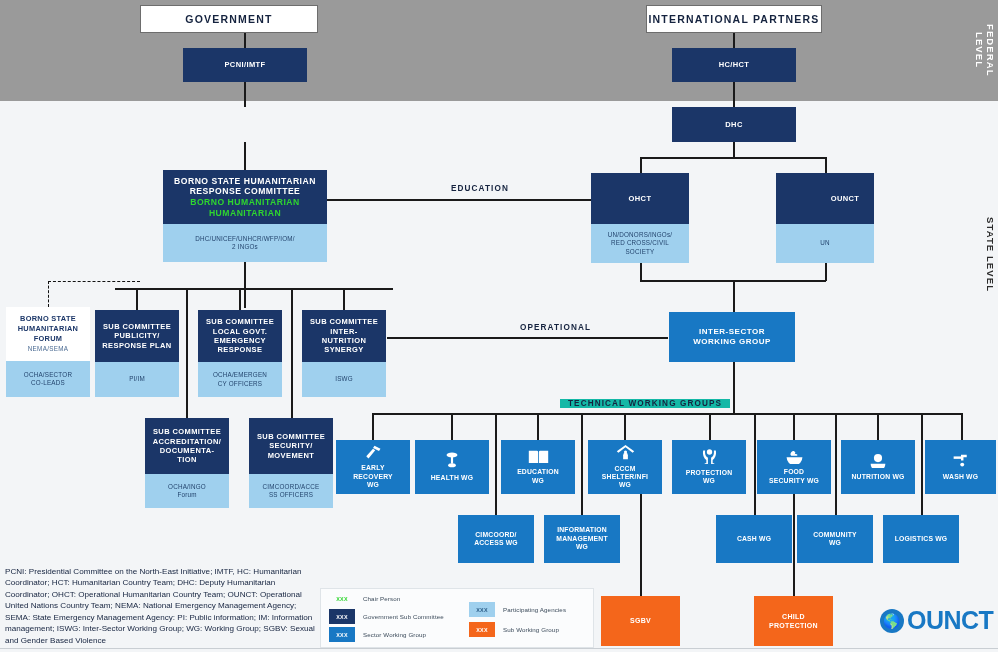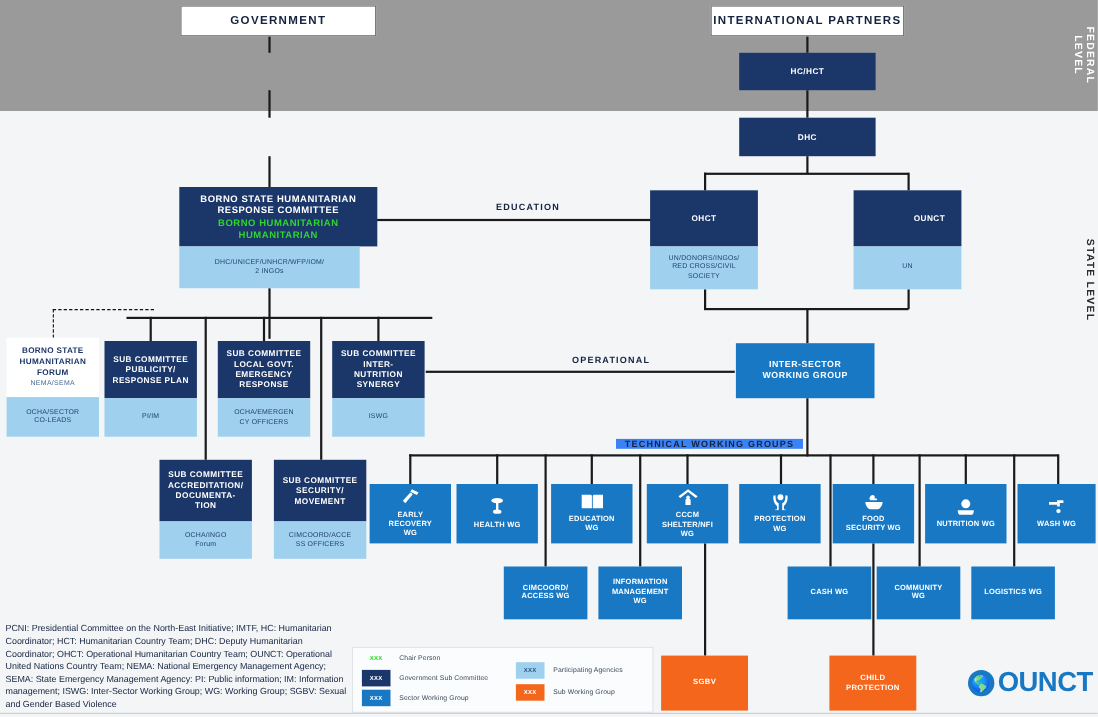--- a/index.html
+++ b/index.html
@@ -172,25 +172,26 @@
   <div class="conn v" style="left:961px;top:413px;height:27px;"></div>
 
   <div class="conn v" style="left:495px;top:413px;height:102px;"></div>
   <div class="conn v" style="left:581px;top:413px;height:102px;"></div>
   <div class="conn v" style="left:754px;top:413px;height:102px;"></div>
   <div class="conn v" style="left:835px;top:413px;height:102px;"></div>
   <div class="conn v" style="left:921px;top:413px;height:102px;"></div>
   <div class="conn v" style="left:640px;top:494px;height:102px;"></div>
   <div class="conn v" style="left:793px;top:494px;height:102px;"></div>
 
-  <div class="node hdr-box" style="left:164px;top:5px;width:178px;height:28px;">GOVERNMENT</div>
-
-
-
-  <div class="node navy big" style="left:163px;top:170px;width:180px;height:54px;flex-direction:column;padding:3px 4px;">
+  <div class="node hdr-box" style="left:140px;top:5px;width:178px;height:28px;">GOVERNMENT</div>
+
+  <div class="node navy" style="left:183px;top:48px;width:124px;height:34px;">PCNI/IMTF</div>
+
+
+  <div class="node navy big" style="left:163px;top:170px;width:164px;height:54px;flex-direction:column;padding:3px 4px;">
     <span>BORNO STATE HUMANITARIAN</span>
     <span>RESPONSE COMMITTEE</span>
     <span class="green-line">BORNO HUMANITARIAN</span>
     <span class="green-line">HUMANITARIAN</span>
   </div>
   <div class="node lightblue" style="left:163px;top:224px;width:164px;height:38px;flex-direction:column;">
     <span>DHC/UNICEF/UNHCR/WFP/IOM/</span>
     <span>2 INGOs</span>
   </div>
 
@@ -210,21 +211,21 @@
   <div class="node navy" style="left:776px;top:173px;width:98px;height:51px;padding-left:40px;">OUNCT</div>
   <div class="node lightblue" style="left:776px;top:224px;width:98px;height:39px;">UN</div>
 
   <div class="node brightblue" style="left:669px;top:312px;width:126px;height:50px;font-size:8px;letter-spacing:.5px;">
     <span>INTER-SECTOR</span>
     <span>WORKING GROUP</span>
   </div>
 
   <div class="flow-label" style="left:443px;top:184px;background:#f3f5f7;padding:0 8px;">EDUCATION</div>
   <div class="flow-label" style="left:512px;top:323px;background:#f3f5f7;padding:0 8px;">OPERATIONAL</div>
-  <div class="twg-label" style="left:560px;top:399px;background:#3b82f6;padding:0 8px;text-align:center;">TECHNICAL WORKING GROUPS</div>
+  <div class="twg-label" style="left:560px;top:399px;background:#14b8a6;padding:0 8px;text-align:center;">TECHNICAL WORKING GROUPS</div>
 
   <div class="node whitebox" style="left:6px;top:307px;width:84px;height:54px;">
     <span>BORNO STATE</span>
     <span>HUMANITARIAN</span>
     <span>FORUM</span>
     <span class="sub">NEMA/SEMA</span>
   </div>
   <div class="node lightblue" style="left:6px;top:361px;width:84px;height:36px;flex-direction:column;">
     <span>OCHA/SECTOR</span>
     <span>CO-LEADS</span>

